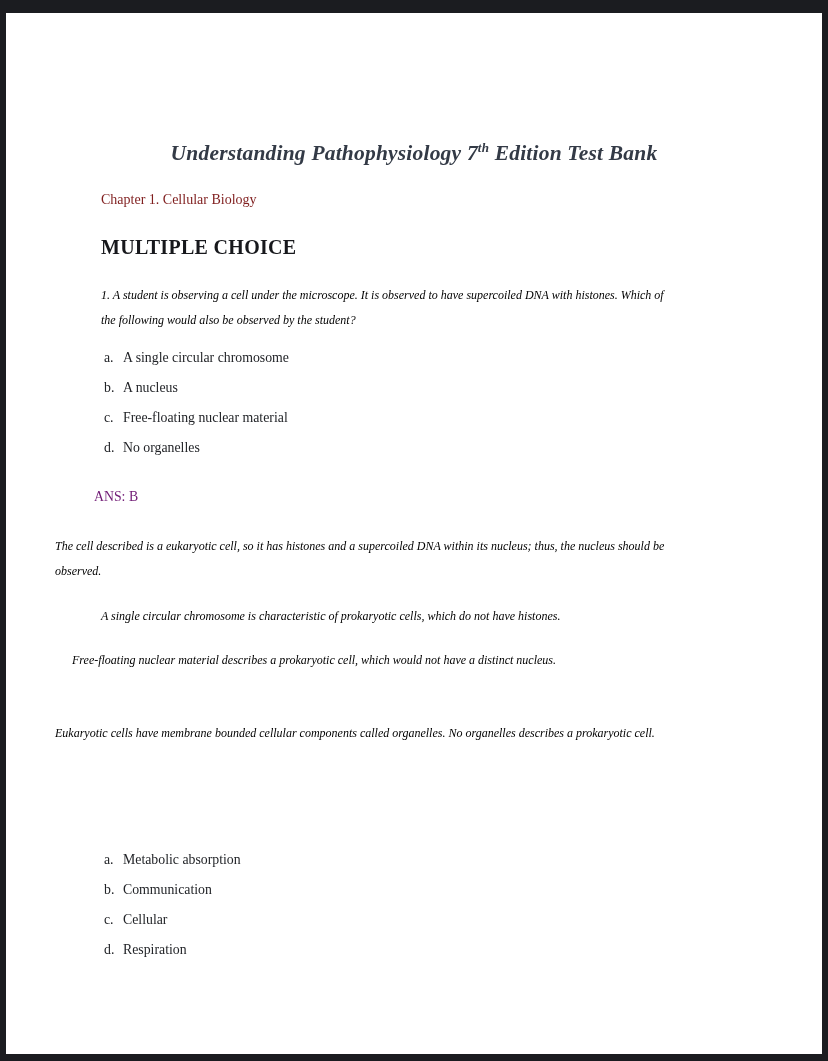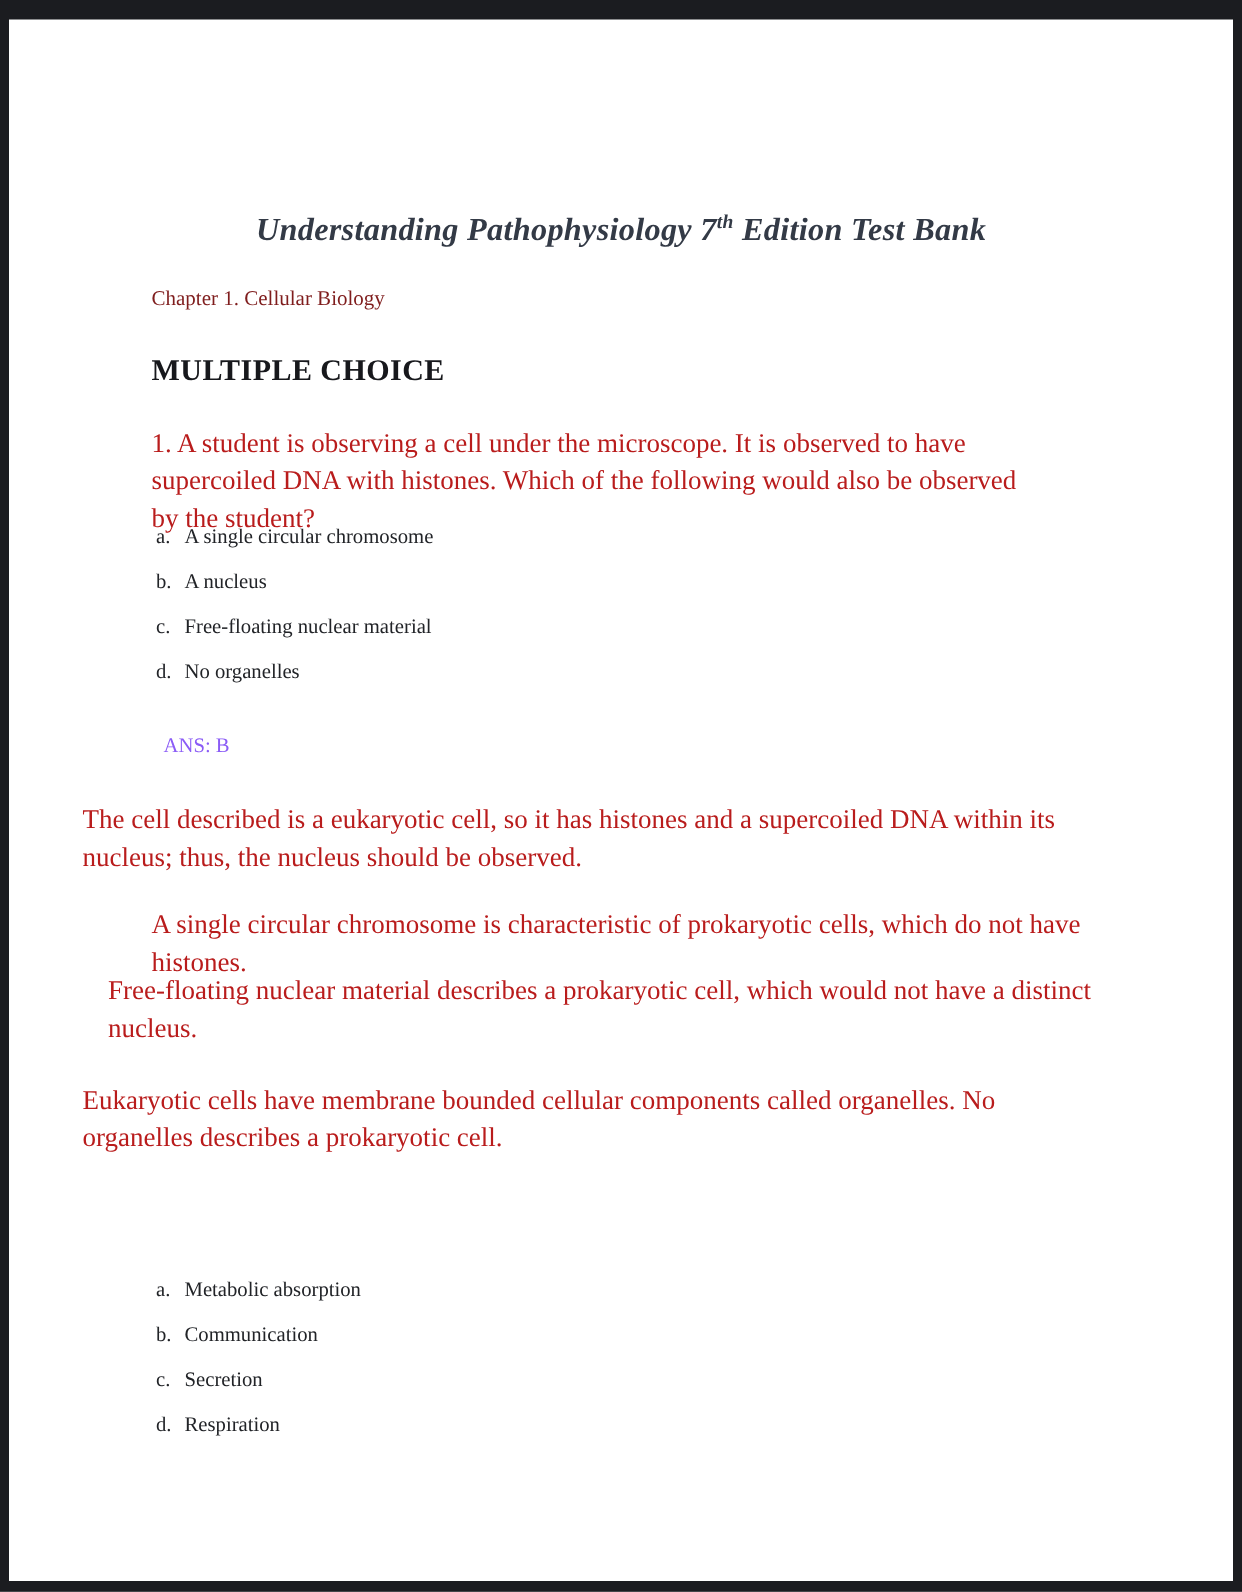--- a/index.html
+++ b/index.html
@@ -51,47 +51,48 @@
   }
   .section-heading {
     left: 95px;
     top: 223px;
     font-size: 20px;
     font-weight: bold;
     color: #17181c;
     letter-spacing: 0.3px;
   }
   .body-text {
-    font-size: 18px;
+    font-size: 12px;
     line-height: 25px;
-    color: #b91c1c;
+    color: #000000;
+    font-style: italic;
   }
   .question-1 { left: 95px; top: 270px; width: 580px; }
   .options {
     left: 98px;
     width: 600px;
   }
   .options-q1 { top: 337px; }
   .options-q2 { top: 839px; }
   .option-row {
     display: flex;
     height: 30px;
     align-items: flex-start;
     font-size: 13.8px;
     color: #222428;
   }
   .option-letter {
     width: 19px;
     flex: 0 0 19px;
   }
   .answer-line {
-    left: 103px;
+    left: 88px;
     top: 476px;
     font-size: 13.8px;
-    color: #8b5cf6;
+    color: #701a75;
   }
   .rationale-1 { left: 49px; top: 521px; width: 650px; }
   .rationale-2 { left: 95px; top: 591px; width: 660px; }
   .rationale-3 { left: 66px; top: 635px; width: 700px; }
   .rationale-4 { left: 49px; top: 681px; width: 625px; margin-top: 27px; }
   .question-2 { left: 95px; top: 749px; width: 592px; }
 </style>
 </head>
 <body>
 
@@ -139,21 +140,21 @@
       <div class="option-row">
         <span class="option-letter">a.</span>
         <span>Metabolic absorption</span>
       </div>
       <div class="option-row">
         <span class="option-letter">b.</span>
         <span>Communication</span>
       </div>
       <div class="option-row">
         <span class="option-letter">c.</span>
-        <span>Secretion</span>
+        <span>Cellular</span>
       </div>
       <div class="option-row">
         <span class="option-letter">d.</span>
         <span>Respiration</span>
       </div>
     </div>
 
   </div>
 </div>
 

